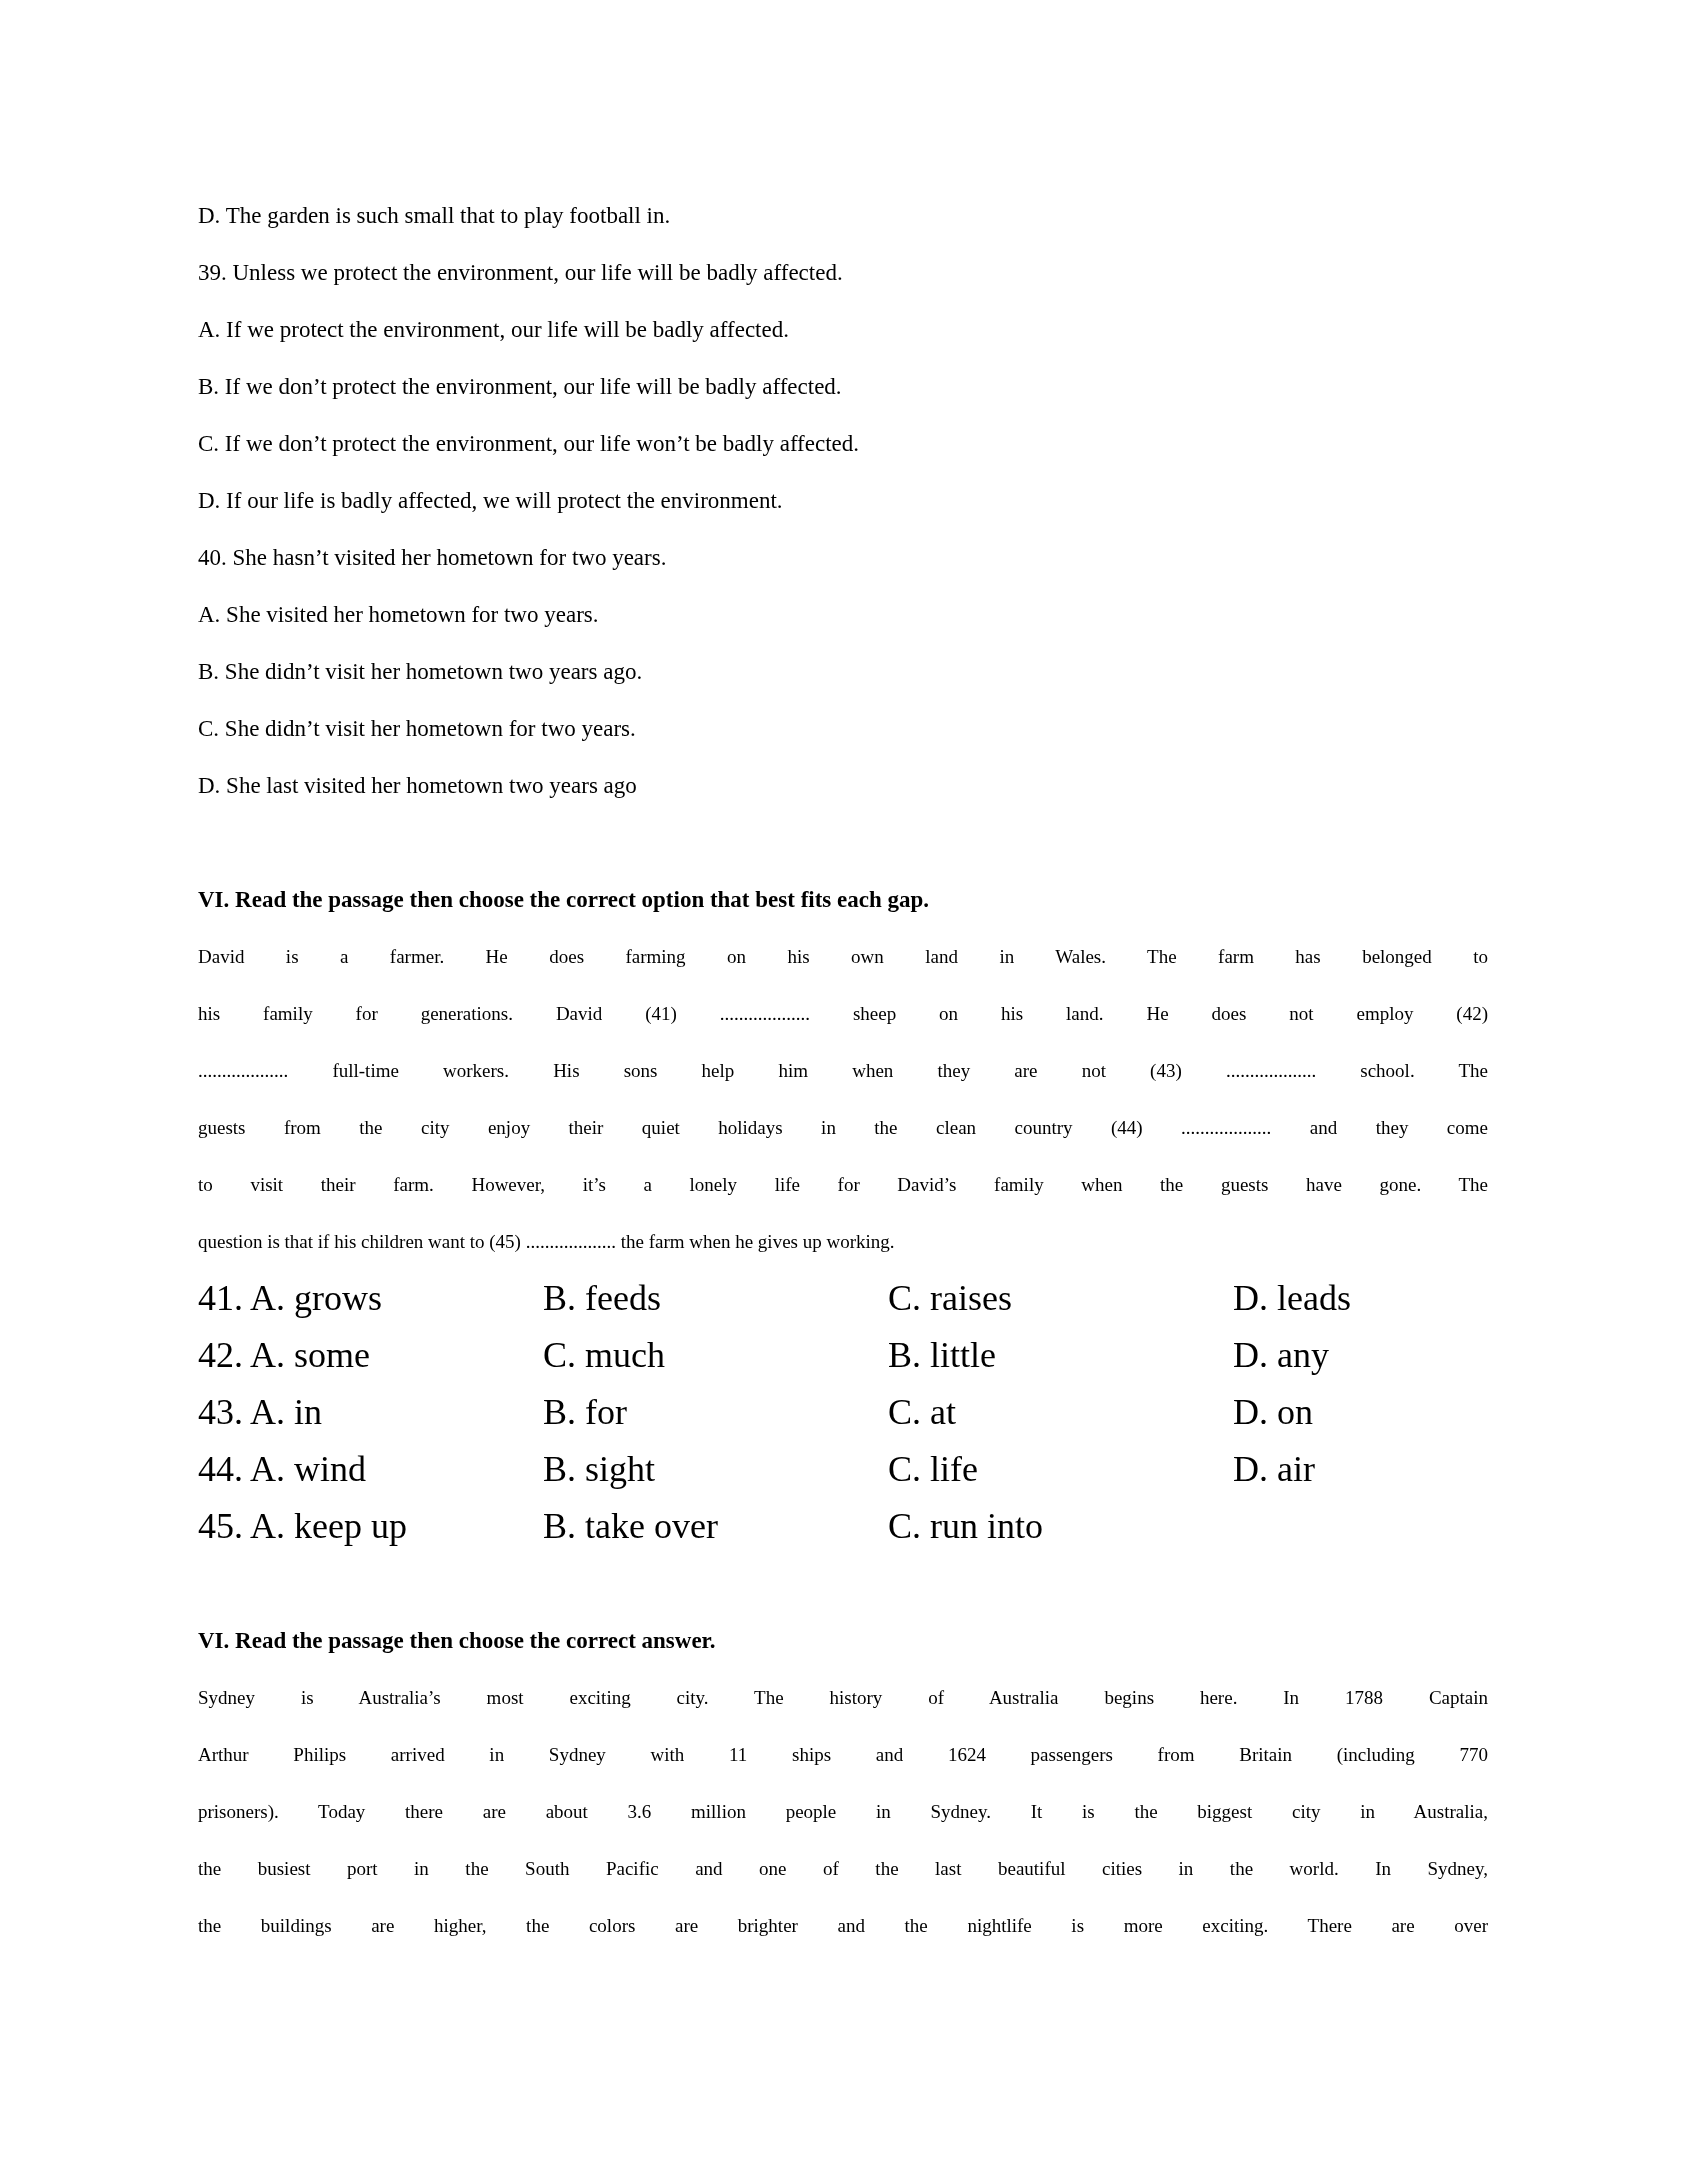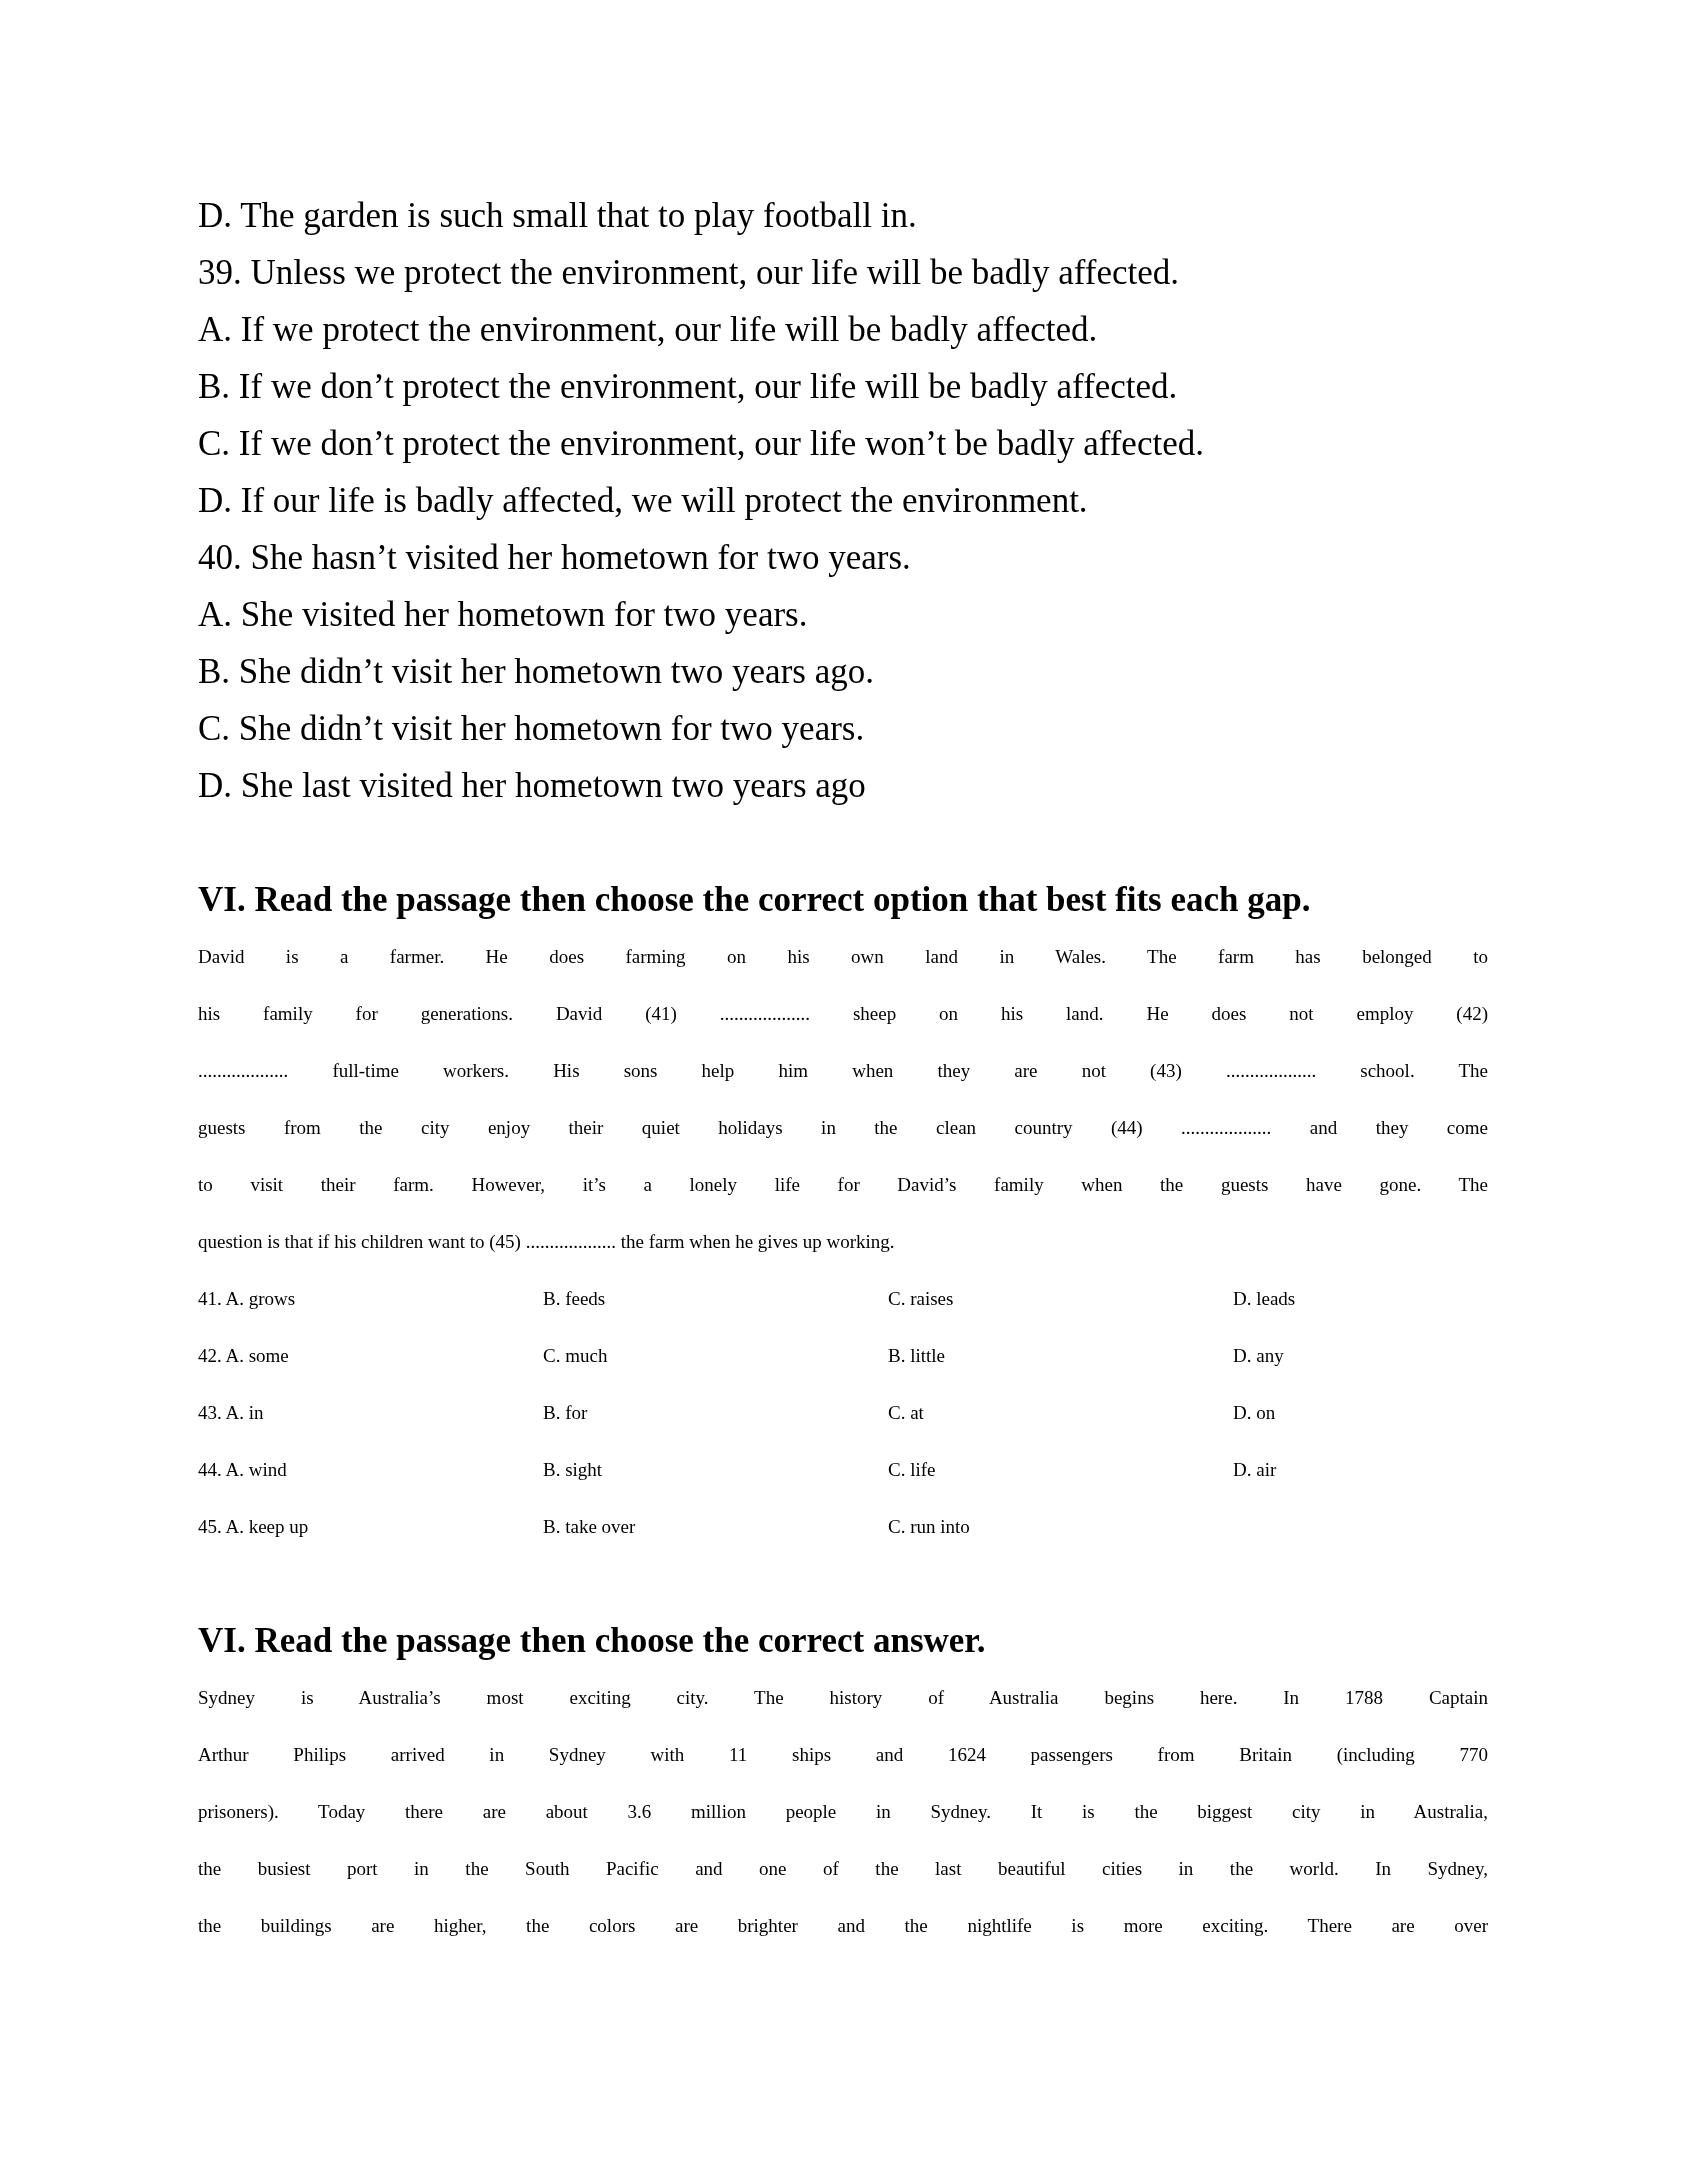--- a/index.html
+++ b/index.html
@@ -15,21 +15,21 @@
       font-family: "Liberation Serif", "DejaVu Serif", serif;
       color: #000000;
     }
     .page {
       position: absolute;
       left: 198px;
       top: 187px;
       width: 1290px;
     }
     .line {
-      font-size: 35px;
+      font-size: 23px;
       line-height: 57px;
       height: 57px;
       white-space: nowrap;
     }
     .heading {
       font-weight: bold;
     }
     .spacer {
       height: 57px;
     }
@@ -44,21 +44,21 @@
       text-align: justify;
       text-align-last: justify;
       white-space: nowrap;
       height: 57px;
     }
     .jline.last {
       text-align-last: left;
     }
     .opt-row {
       display: flex;
-      font-size: 19px;
+      font-size: 36px;
       line-height: 57px;
       height: 57px;
       white-space: nowrap;
     }
     .opt-col {
       width: 345px;
       flex: 0 0 auto;
     }
     .opt-col.first {
       width: 345px;

